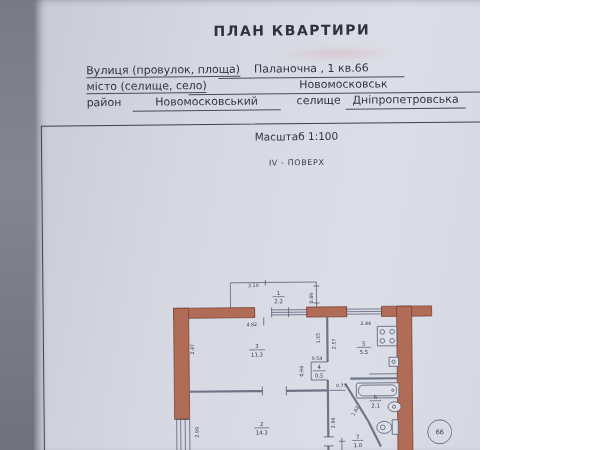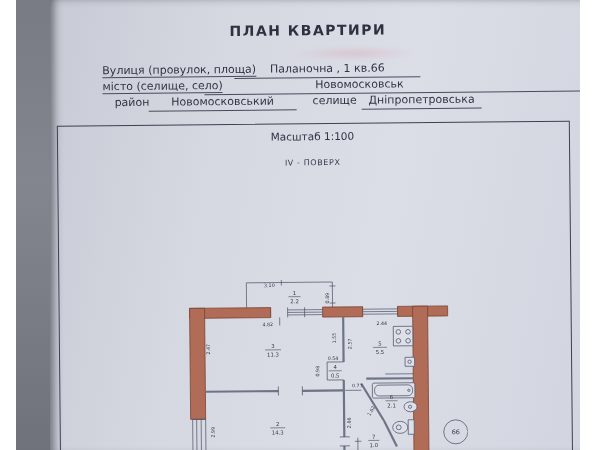--- a/index.html
+++ b/index.html
@@ -1,17 +1,17 @@
 <!DOCTYPE html>
 <html><head>
 <meta charset="utf-8">
 <style>
   html,body{margin:0;padding:0;}
   body{width:600px;height:450px;overflow:hidden;font-family:"DejaVu Sans",sans-serif;}
-  .stage{position:relative;width:564px;height:450px;background:linear-gradient(180deg,#787b83,#83868e 40%,#6f727a);overflow:hidden;margin-left:16px;}
+  .stage{position:relative;width:480px;height:450px;background:linear-gradient(180deg,#787b83,#83868e 40%,#6f727a);overflow:hidden;}
   .bg-texture{position:absolute;right:0;top:0;width:11px;height:142px;
     background:repeating-linear-gradient(135deg,#141e19 0 1.5px,#33413a 1.5px 3px);
     clip-path:polygon(15% 0,100% 0,100% 100%);}
   .paper{position:absolute;left:34px;top:0;width:566px;height:450px;
     background:linear-gradient(100deg,#c8cbd5 0%,#d5d8e1 28%,#dbdee7 58%,#d1d4de 100%);
     box-shadow:inset 10px 0 9px -6px rgba(35,37,46,.55), inset -3px 4px 10px -6px rgba(30,32,40,.35);
     overflow:hidden;}
   .content{position:absolute;inset:0;transform:rotate(-0.55deg);transform-origin:50% 55%;color:#2f3444;}
   .title{position:absolute;top:22px;left:0;width:520px;text-align:center;
     font-size:14px;font-weight:bold;letter-spacing:1.5px;color:#2d3140;}
@@ -52,21 +52,21 @@
         <span class="flabel" style="left:54px;"><span class="u">Вулиця (провулок, площа)</span></span>
         <span class="fvalue" style="left:186px;width:186px;">Паланочна ,  1 кв.66</span>
       </div>
 
       <div class="form-row" style="top:78px;left:0;width:566px;">
         <span class="flabel" style="left:54px;"><span class="u">місто (селище, село)</span></span>
         <span class="fvalue" style="left:156px;width:310px;padding-right:84px;">Новомосковськ</span>
       </div>
 
       <div class="form-row" style="top:94px;left:0;width:566px;">
-        <span class="flabel" style="left:66px;">район</span>
+        <span class="flabel" style="left:54px;">район</span>
         <span class="fvalue" style="left:100px;width:148px;">Новомосковський</span>
         <span class="flabel" style="left:264px;">селище</span>
         <span class="fvalue" style="left:313px;width:120px;">Дніпропетровська</span>
       </div>
 
       <div class="frame"></div>
       <div class="scale-text">Масштаб 1:100</div>
       <div class="floor-text">IV - ПОВЕРХ</div>
 
       <div class="plan">

